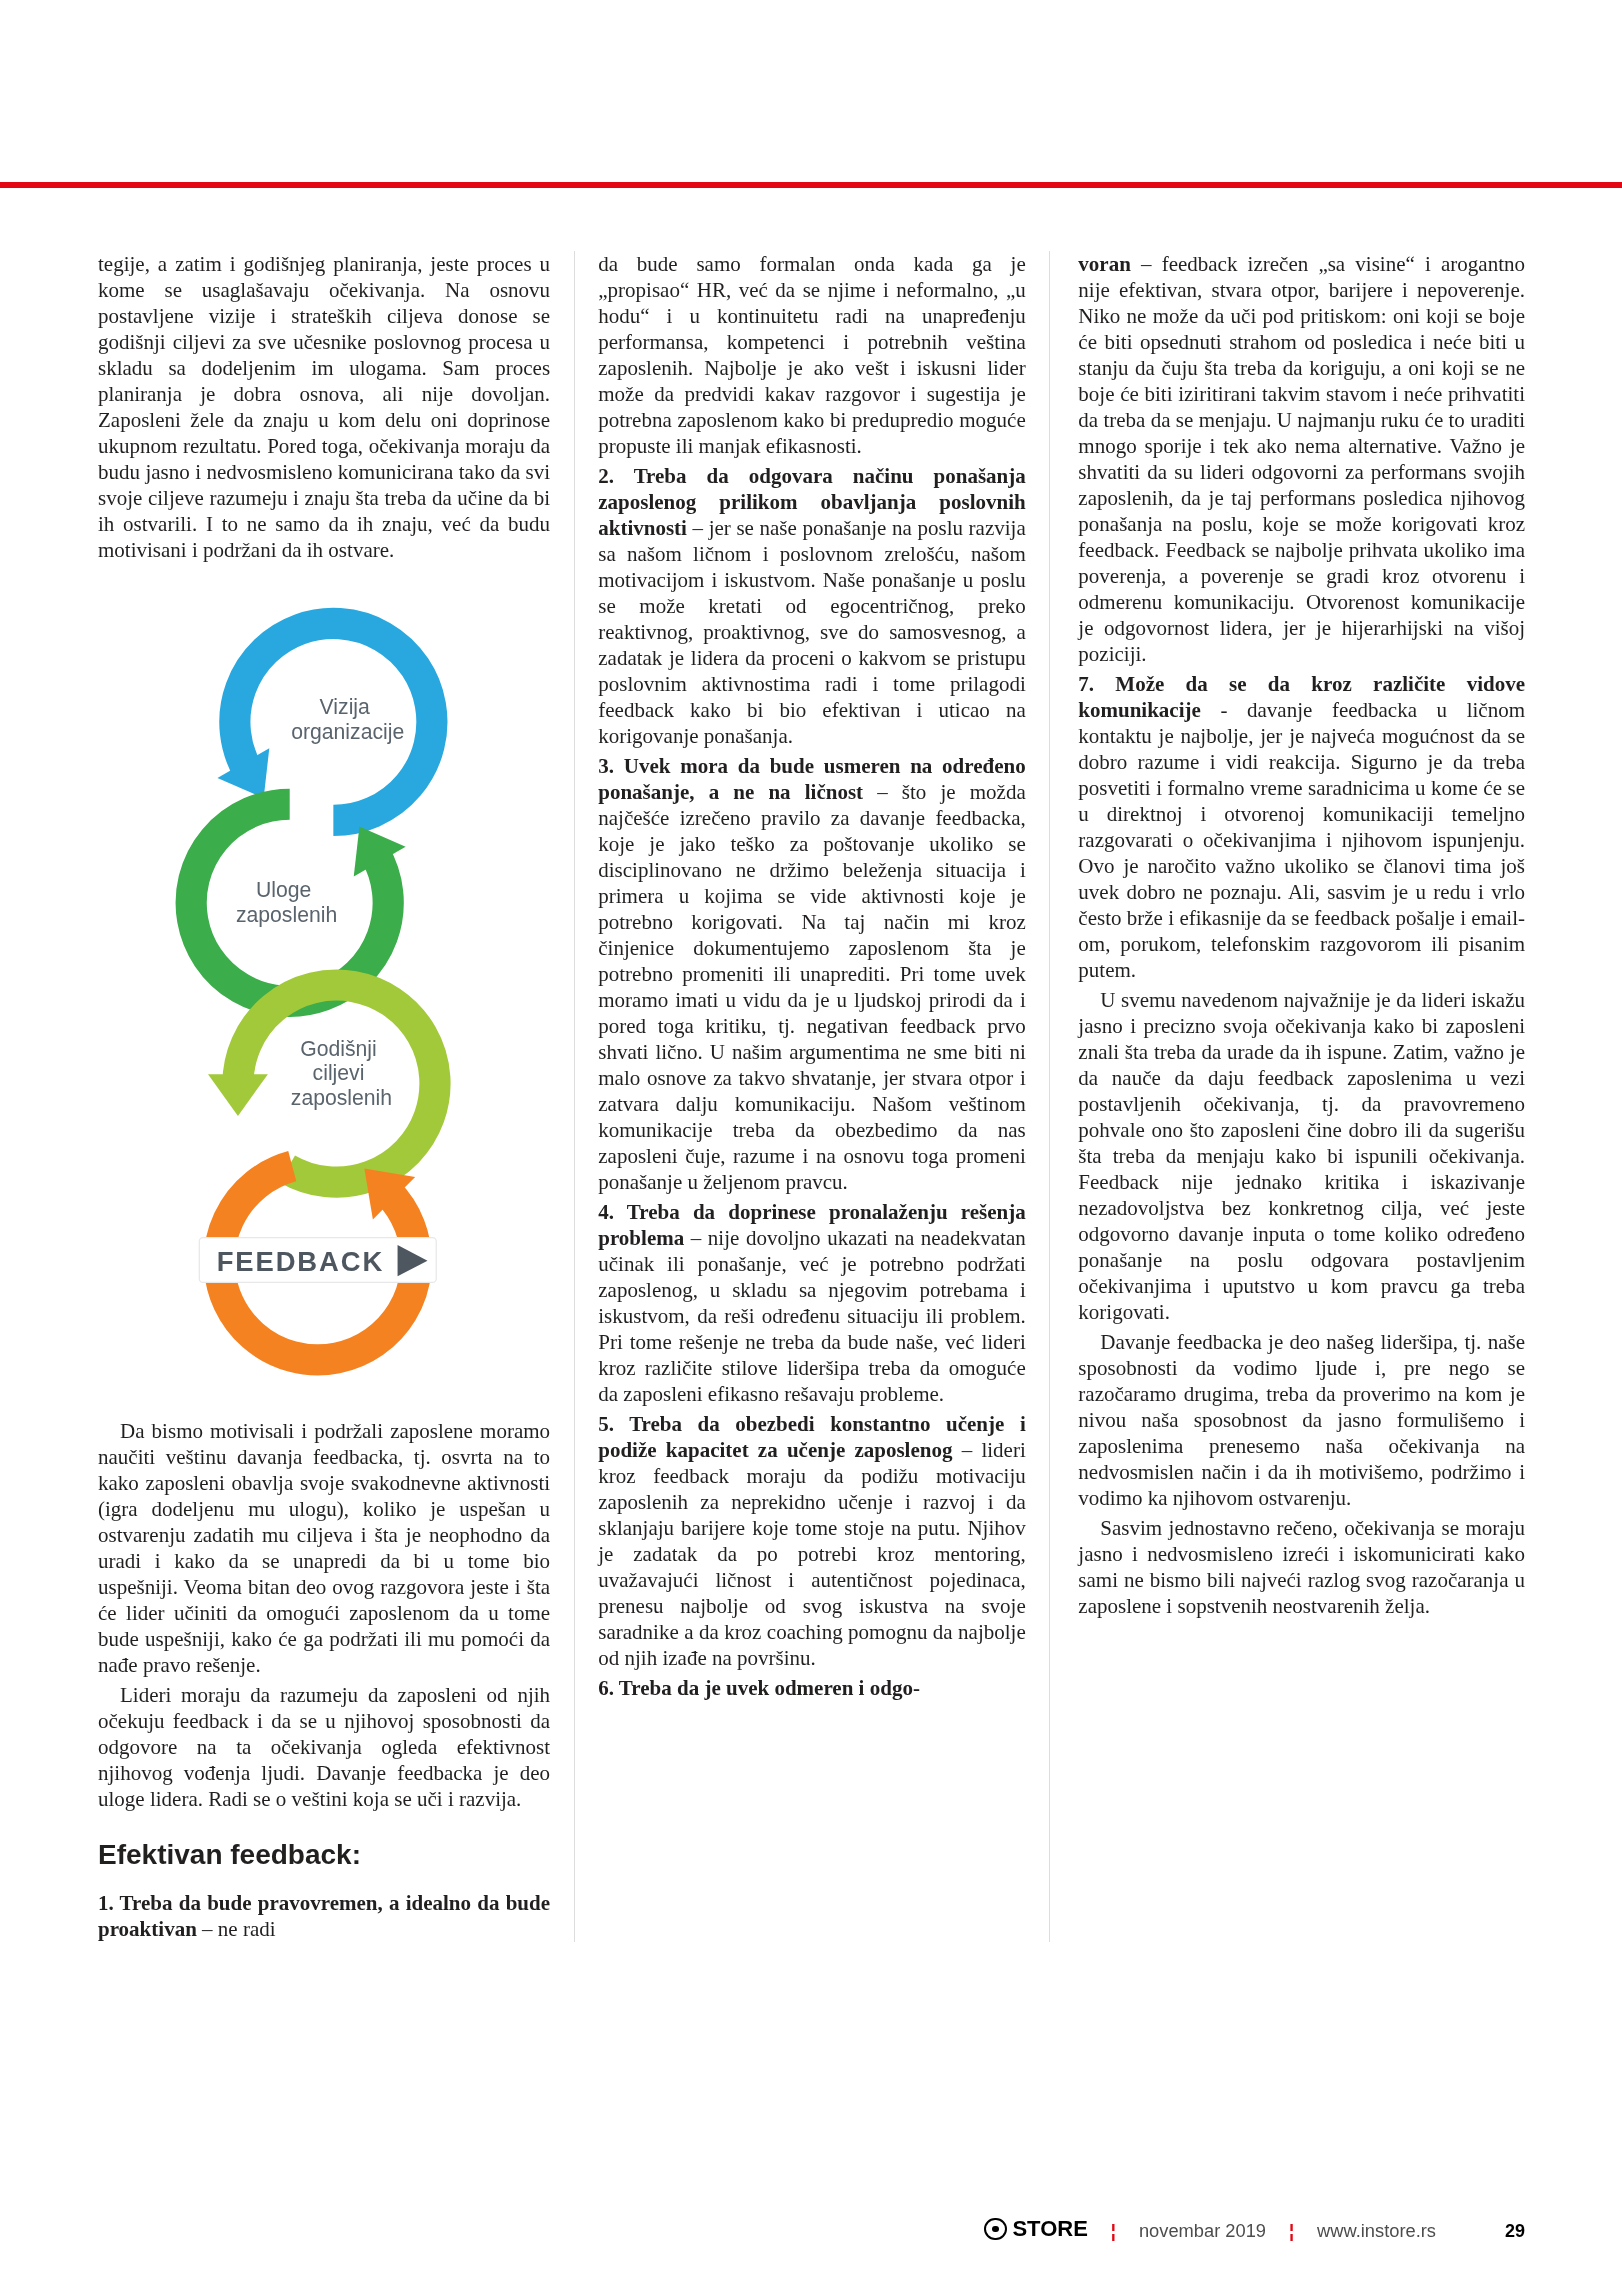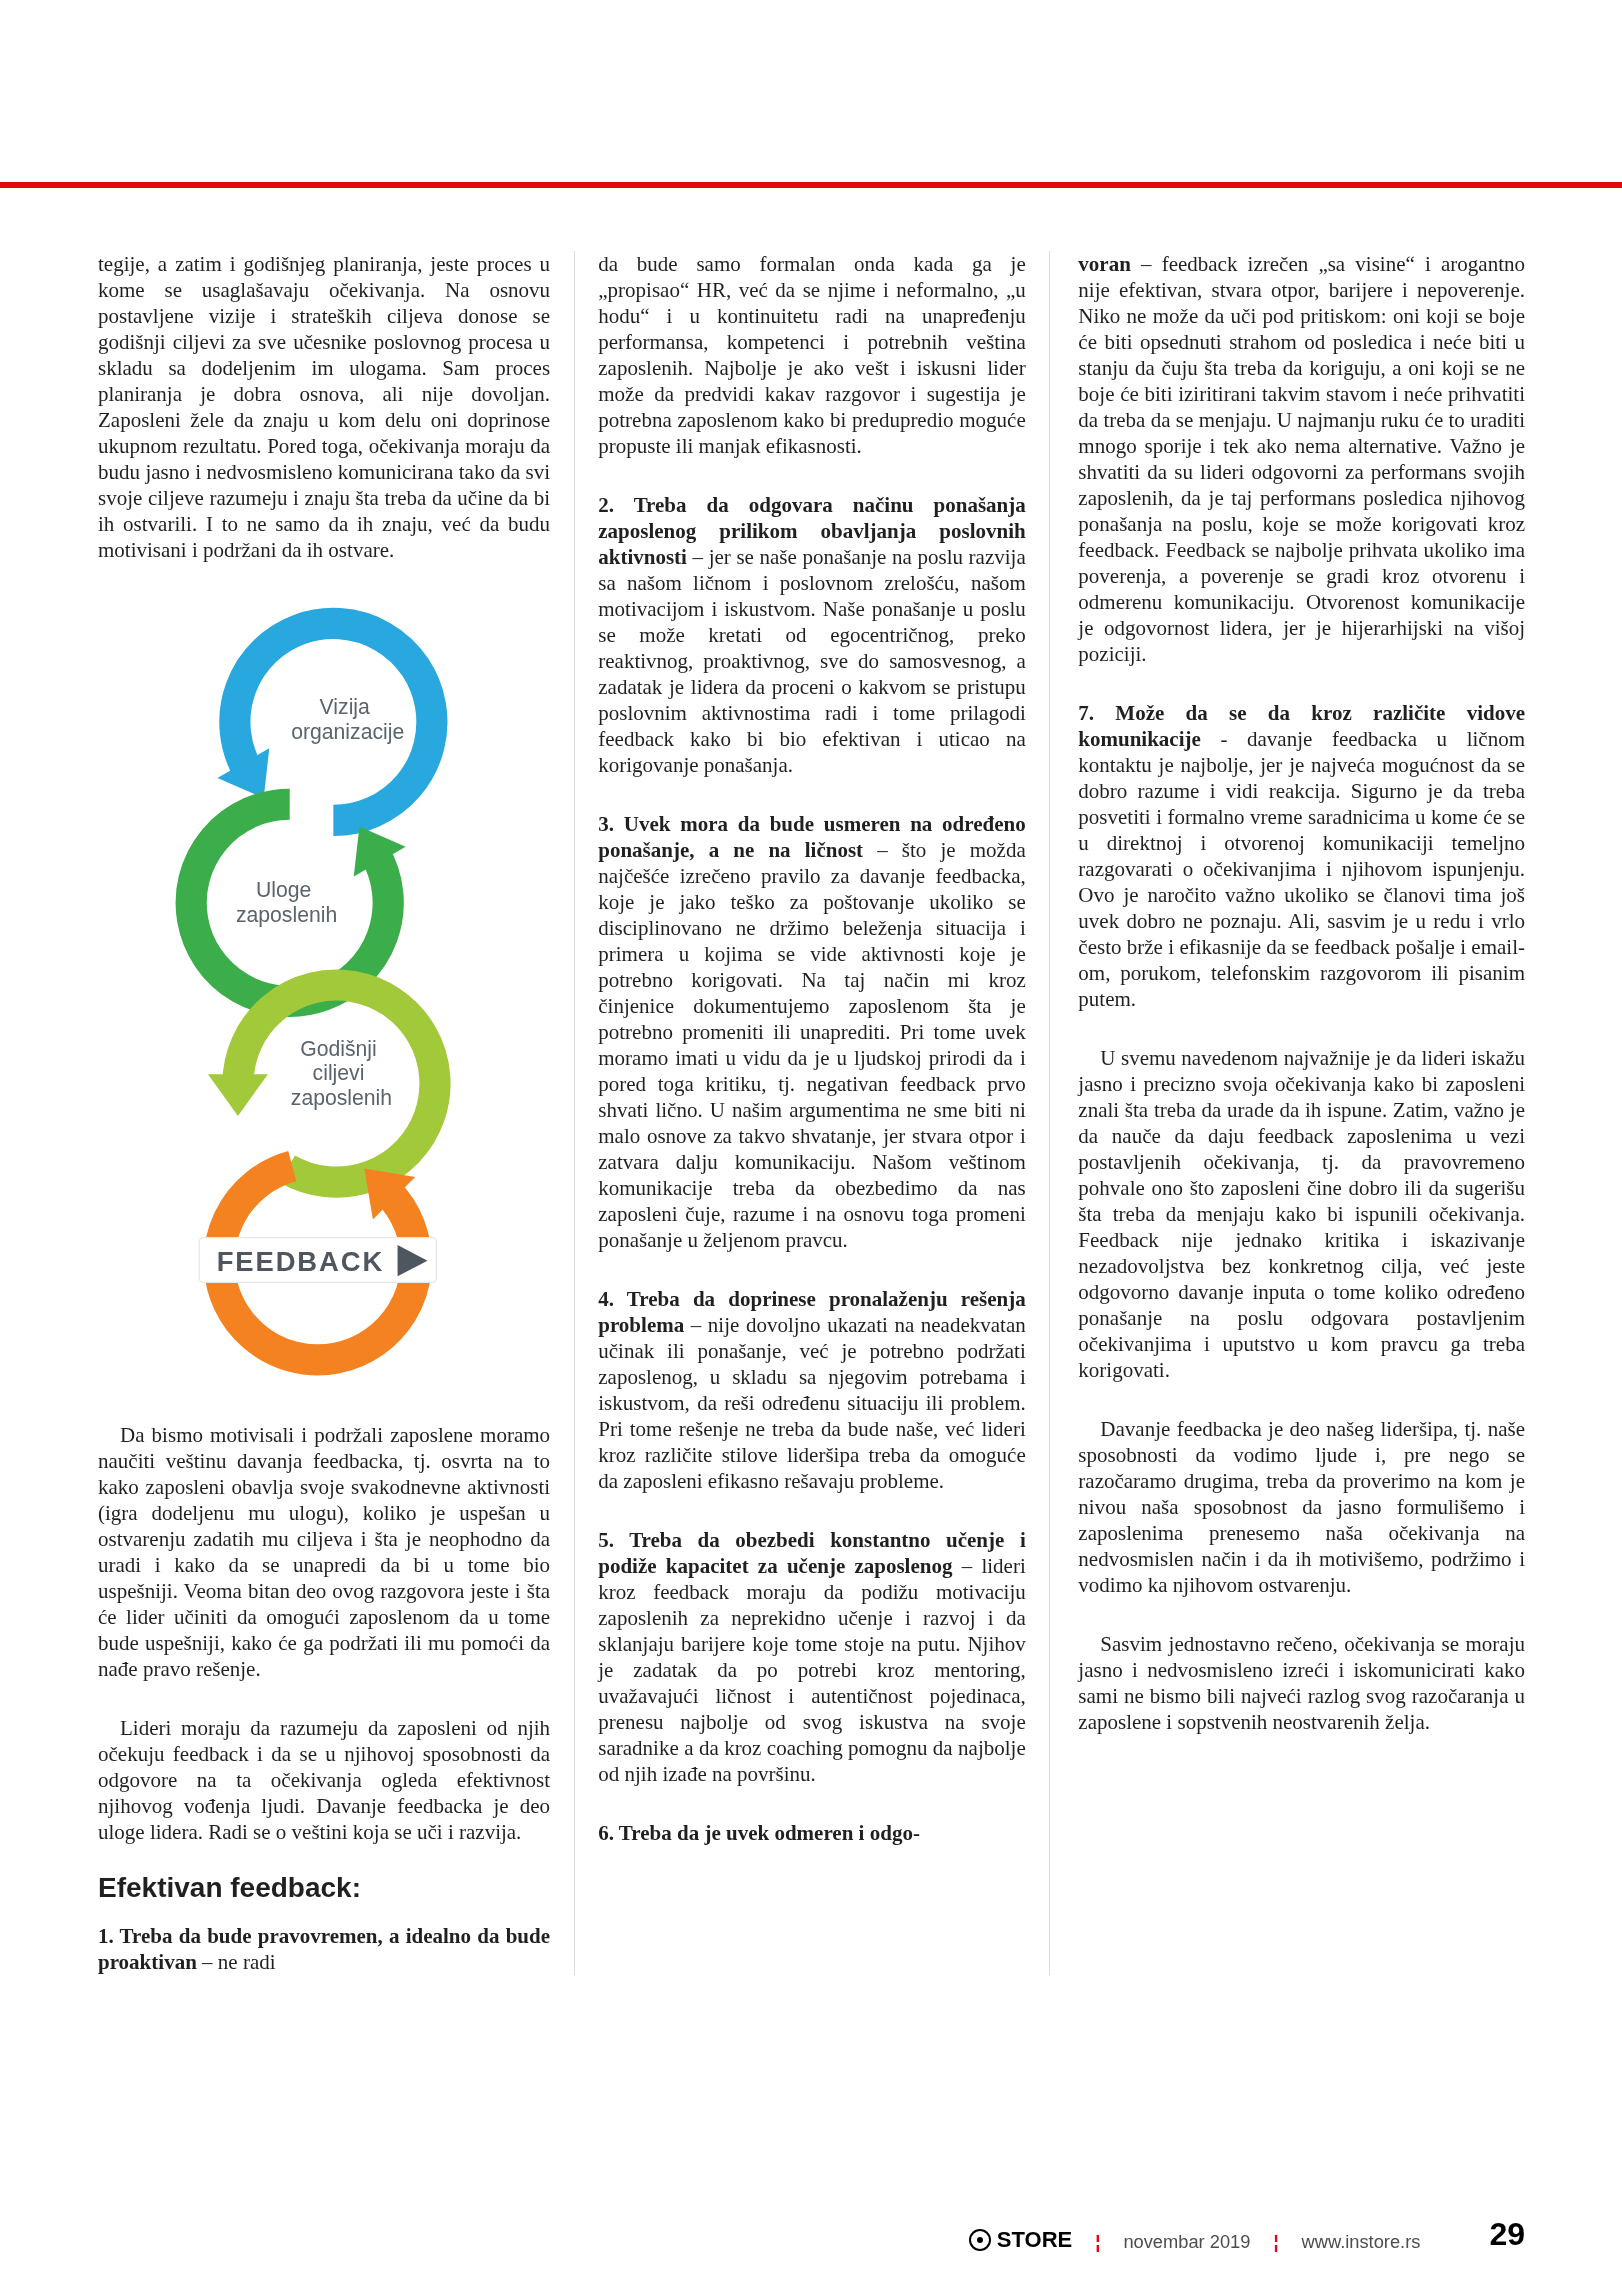--- a/index.html
+++ b/index.html
@@ -12,21 +12,21 @@
     position:absolute;top:251px;left:98px;width:1427px;
     display:grid;grid-template-columns:1fr 1fr 1fr;
   }
   .col{
     padding:0 23.6px;font-size:21px;line-height:26px;text-align:justify;
   }
   .col-1{padding-left:0;}
   .col-3{padding-right:0;padding-left:28px;}
   .col-2,.col-3{border-left:1.3px solid #dddddd;}
   p{margin:0;}
-  .gap{margin-top:33px;}
+  .gap{margin-top:4px;}
   .indent{text-indent:22px;}
   .lead{font-weight:bold;}
   .section-heading{
     font-family:"Liberation Sans", sans-serif;font-weight:bold;
     font-size:28px;margin:30px 0 22px 0;text-align:left;
   }
   .diagram-wrap{margin:31px auto 29px auto;width:424px;}
   .ring-arc{fill:none;stroke-width:50;}
   .ring-label{
     font-family:"Liberation Sans", sans-serif;font-size:34px;text-anchor:middle;
@@ -39,21 +39,21 @@
   .footer{
     position:absolute;top:2216px;left:98px;width:1427px;
     display:flex;justify-content:flex-end;align-items:flex-end;gap:23px;
     font-family:"Liberation Sans", sans-serif;font-size:18.3px;color:#4d4d4d;
   }
   .footer-logo{display:flex;align-items:center;gap:5.9px;font-weight:bold;font-size:22px;color:#000;}
   .logo-mark{width:18.3px;height:18.3px;border:2.6px solid #000;border-radius:50%;display:inline-flex;align-items:center;justify-content:center;}
   .logo-mark span{width:6.5px;height:6.5px;background:#000;border-radius:50%;display:block;}
   .footer-sep{font-weight:bold;}
   .footer-url{color:#4d4d4d;text-decoration:none;}
-  .page-num{font-weight:bold;font-size:32px;color:#000;margin-left:46px;}
+  .page-num{font-weight:bold;font-size:18px;color:#000;margin-left:46px;}
 </style>
 </head>
 <body>
 
 <div class="page">
 
   <div class="red-rule" style="background: rgb(227, 6, 19);"></div>
 
   <div class="content">
 

